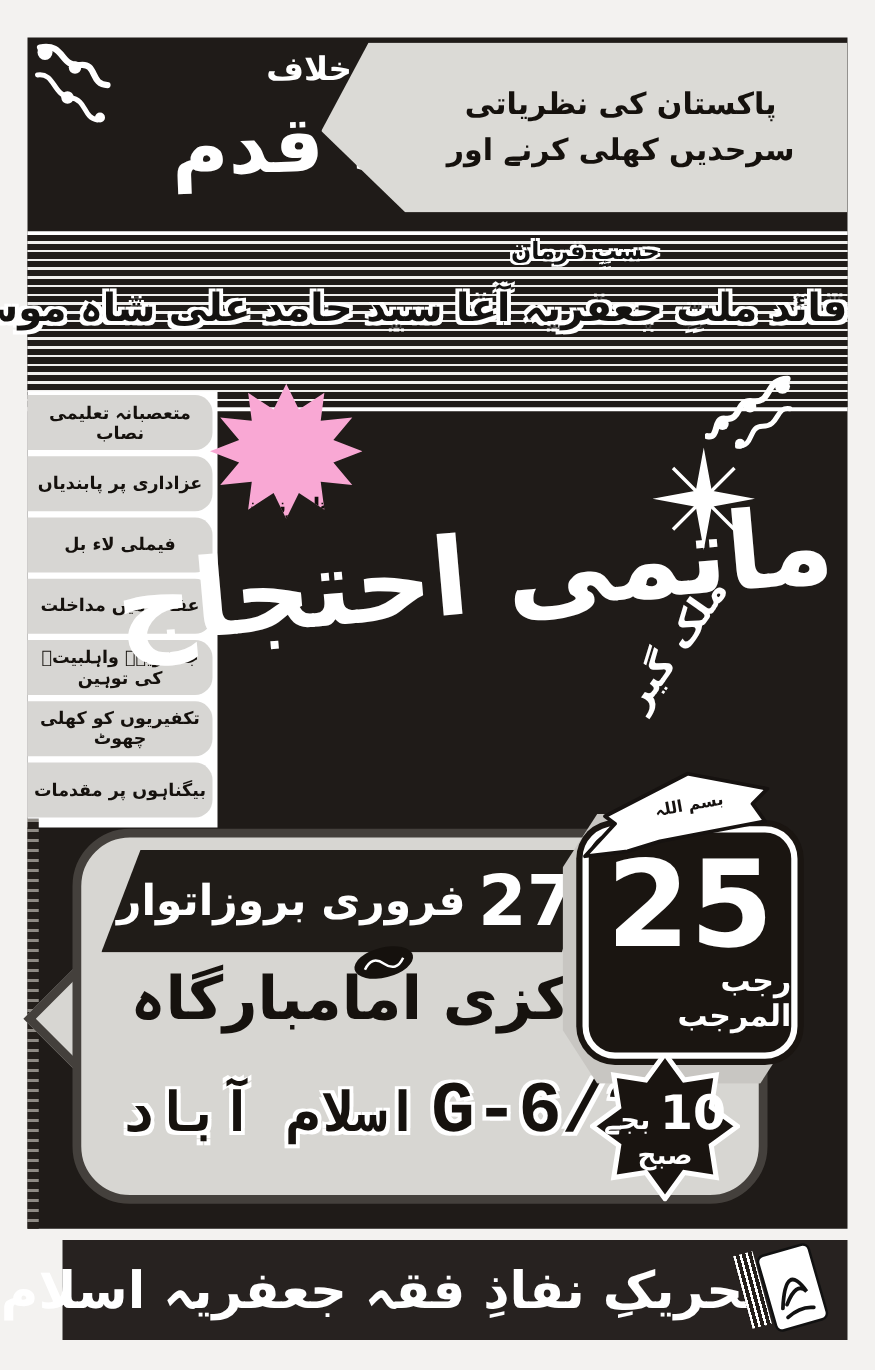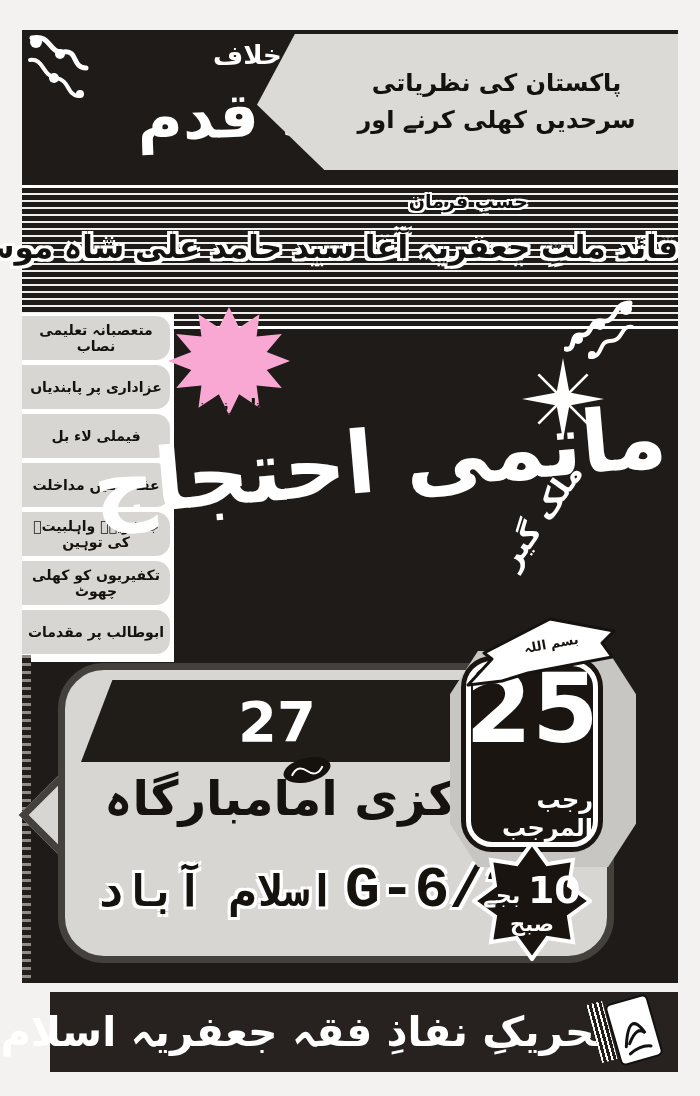--- a/index.html
+++ b/index.html
@@ -66,23 +66,23 @@
            color:#16120e; font-size:48px; font-weight:bold; white-space:nowrap; }
   .stamp { position:absolute; left:218px; top:88px; width:48px; height:24px; background:#15110d;
            border-radius:50%; transform:rotate(-14deg); }
   .g6line { position:absolute; left:6px; top:188px; width:474px; text-align:center; direction:rtl;
             color:#16120e; font-weight:bold; white-space:nowrap;
             text-shadow:-3px -3px 0 #fff,3px -3px 0 #fff,-3px 3px 0 #fff,3px 3px 0 #fff;font-family:Liberation Mono, monospace; }
   .g6line .sector { font-size:58px; direction:ltr; display:inline-block; }
   .g6line .city { font-size:44px; }
   .hex25 { position:absolute; left:428px; top:-4px; width:186px; height:216px; background:#c8c6c2;
            clip-path:polygon(15% 0,85% 0,100% 20%,100% 80%,85% 100%,15% 100%,0 80%,0 20%); }
-  .box25 { position:absolute; left:444px; top:6px; width:132px; height:186px; background:#1a1511;
+  .box25 { position:absolute; left:444px; top:6px; width:172px; height:186px; background:#1a1511;
            border:5px solid #fff; border-radius:26px; box-shadow:0 0 0 5px #1a1511;
-           display:flex; flex-direction:column; align-items:center; justify-content:space-between; }
+           display:flex; flex-direction:column; align-items:center; justify-content:center; }
   .box25 .d25 { color:#fff; font-size:96px; font-weight:bold; line-height:0.9; }
   .box25 .rajab { color:#fff; font-size:24px; font-weight:bold; margin-top:4px;padding-left:18px; }
   .flagb { position:absolute; left:440px; top:-44px; width:160px; height:80px; }
   .star10 { position:absolute; left:450px; top:188px; width:120px; height:118px; }
   .star10 .lbl { position:absolute; left:0; top:0; width:100%; height:100%; display:flex;
                  flex-direction:column; align-items:center; justify-content:center; direction:rtl; }
   .star10 .l1 { color:#fff; font-size:22px; font-weight:bold; }
   .star10 .l1 b { font-size:38px; }
   .star10 .l2 { color:#ffffff; font-size:21px; font-weight:bold; }
 
@@ -127,21 +127,21 @@
     </div>
 
     <div class="protest">
       <div class="tags">
         <div class="tag" dir="rtl">متعصبانہ تعلیمی نصاب</div>
         <div class="tag" dir="rtl">عزاداری پر پابندیاں</div>
         <div class="tag" dir="rtl">فیملی لاء بل</div>
         <div class="tag" dir="rtl">عقائد میں مداخلت</div>
         <div class="tag" dir="rtl">جعفریہؑ واہلبیتؑ کی توہین</div>
         <div class="tag" dir="rtl">تکفیریوں کو کھلی چھوٹ</div>
-        <div class="tag" dir="rtl">ابوطالب پر مقدمات</div>
+        <div class="tag" dir="rtl">بیگناہوں پر مقدمات</div>
       </div>
       <div class="burst">
         <span dir="rtl">نامنظور</span>
         <span dir="rtl">نامنظور</span>
       </div>
       <div class="matami" dir="rtl">ماتمی احتجاج</div>
       <div class="melkgir" dir="rtl">ملک گیر</div>
       <div class="sparkle">
         <svg width="82" height="82" viewBox="0 0 90 90">
           <path d="M45 0 L52 38 L90 45 L52 52 L45 90 L38 52 L0 45 L38 38 Z" fill="#fff"></path>
@@ -159,20 +159,21 @@
         </svg>
       </div>
     </div>
 
     <div class="event">
       <div class="chain"></div>
       <div class="panel-point"></div>
       <div class="panel">
         <div class="feb-band">
           <span class="num">27</span>
+          <span class="txt">فروری بروزاتوار</span>
         </div>
         <div class="venue" dir="rtl">مرکزی امامبارگاہ</div>
         <div class="stamp">
           <svg width="48" height="24" viewBox="0 0 48 24">
               <path d="M8 14 Q16 4 24 13 T40 12" stroke="#fff" fill="none" stroke-width="2"></path>
             </svg>
         </div>
         <div class="g6line">
           <span class="sector">G-6/2</span>
           <span class="city">اسلام آباد</span>

